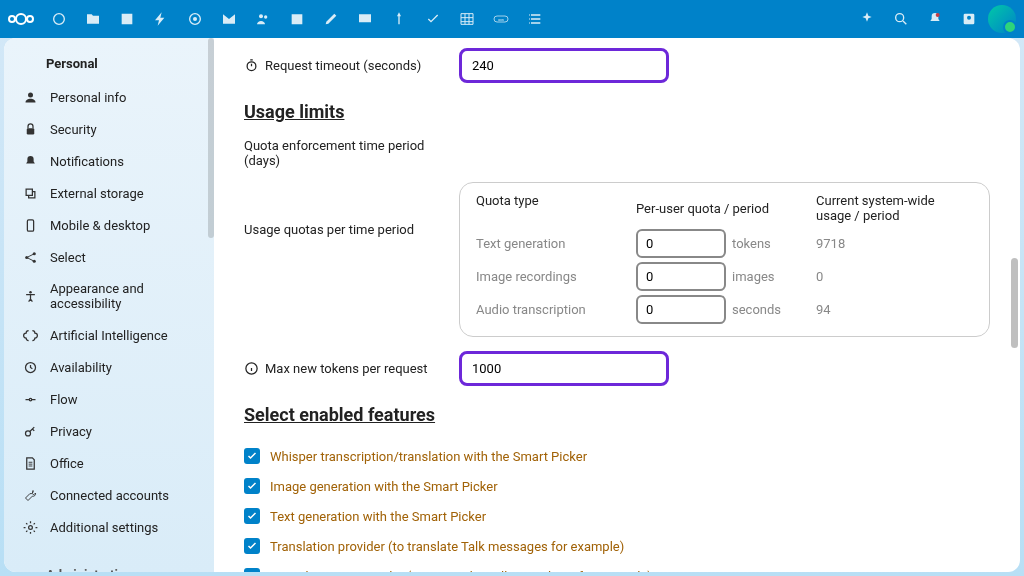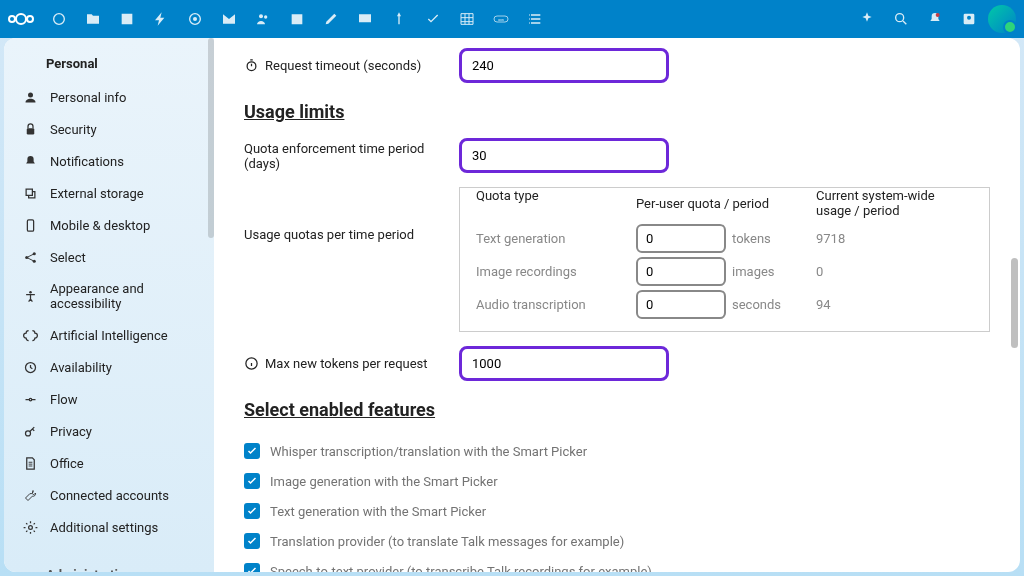--- a/index.html
+++ b/index.html
@@ -22,33 +22,33 @@
 .sidebar-sep { height: 14px; }
 .sidebar-admin { font-weight: 700; font-size: 13px; padding: 10px 18px 0 42px; color: #555; }
 .scroll-thicker { position: absolute; top: 0; right: 0; width: 6px; height: 200px; background: rgba(0,0,0,0.15); border-radius: 3px; }
 .main { flex: 1; padding: 10px 30px 20px 30px; overflow-y: auto; position: relative; }
 .row { display: flex; align-items: center; margin-bottom: 14px; gap: 10px; }
 .row-label { width: 205px; font-size: 13px; color: #222; display: flex; gap: 6px; }
 .row-label svg { width: 15px; height: 15px; fill: #222; flex-shrink: 0; }
 .input { width: 210px; padding: 7px 10px; border: 3px solid #6d28d9; border-radius: 8px; font-size: 13px; background: #fff; }
 .section-h { font-size: 18px; font-weight: 700; text-decoration: underline; margin: 18px 0 16px 0; color: #222; }
 .quota-wrap { display: flex; align-items: flex-start; gap: 10px; margin-bottom: 14px; }
-.quota-table { border: 1px solid #ccc; border-radius: 0; padding: 0 16px 12px 16px; flex: 1; }
+.quota-table { border: 1px solid #ccc; border-radius: 14px; padding: 10px 16px 12px 16px; flex: 1; }
 .q-head { display: flex; font-size: 13px; color: #222; margin-bottom: 6px; }
 .q-row { display: flex; align-items: center; margin-top: 4px; }
 .q-col1 { width: 160px; font-size: 13px; color: #888; }
 .q-col2 { width: 180px; font-size: 13px; color: #888; display: flex; align-items: center; gap: 6px; }
 .q-col3 { flex: 1; font-size: 13px; color: #888; }
 .q-input { width: 90px; padding: 5px 8px; border: 2px solid #888; border-radius: 6px; font-size: 13px; }
 .q-head .q-col1, .q-head .q-col2, .q-head .q-col3 { color: #222; }
 .checklist { margin-top: 6px; }
 .check-row { display: flex; align-items: center; gap: 10px; padding: 7px 0; cursor: pointer; }
 .checkbox { width: 16px; height: 16px; background: #0082c9; border-radius: 3px; display: flex; align-items: center; justify-content: center; flex-shrink: 0; }
 .checkbox svg { width: 12px; height: 12px; stroke: #fff; stroke-width: 3; fill: none; }
-.check-label { font-size: 13px; color: #737373; }
+.check-label { font-size: 13px; color: #a16207; }
 .main-scroll { position: absolute; right: 2px; top: 220px; width: 7px; height: 90px; background: rgba(0,0,0,0.25); border-radius: 4px; }
 </style>
 </head>
 <body>
 
 <div class="topbar">
   <div class="logo">
     <span class="logo-circle"></span>
       <span class="logo-mid"></span>
       <span class="logo-circle"></span>
@@ -301,21 +301,20 @@
           </svg>
         <span>Request timeout (seconds)</span>
       </div>
       <input class="input" value="240" style="">
     </div>
 
     <div class="section-h">Usage limits</div>
 
     <div class="row">
       <div class="row-label">Quota enforcement time period (days)</div>
-      <input class="input" value="30" style="">
     </div>
 
     <div class="quota-wrap">
       <div class="row-label" style="padding-top:40px">Usage quotas per time period</div>
       <div class="quota-table">
         <div class="q-head">
           <div class="q-col1">Quota type</div>
           <div class="q-col2">Per-user quota / period</div>
           <div class="q-col3">Current system-wide usage / period</div>
         </div>

